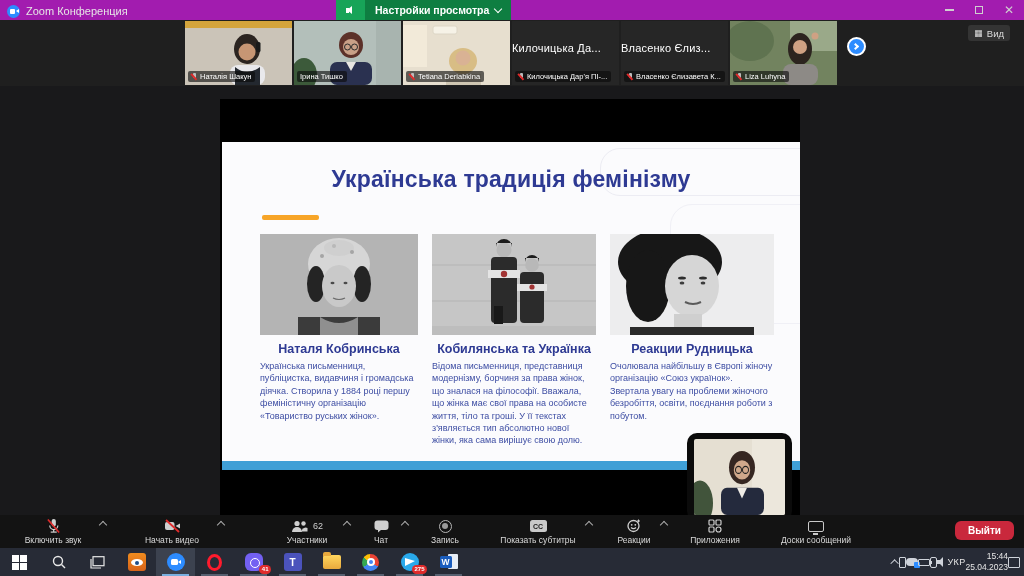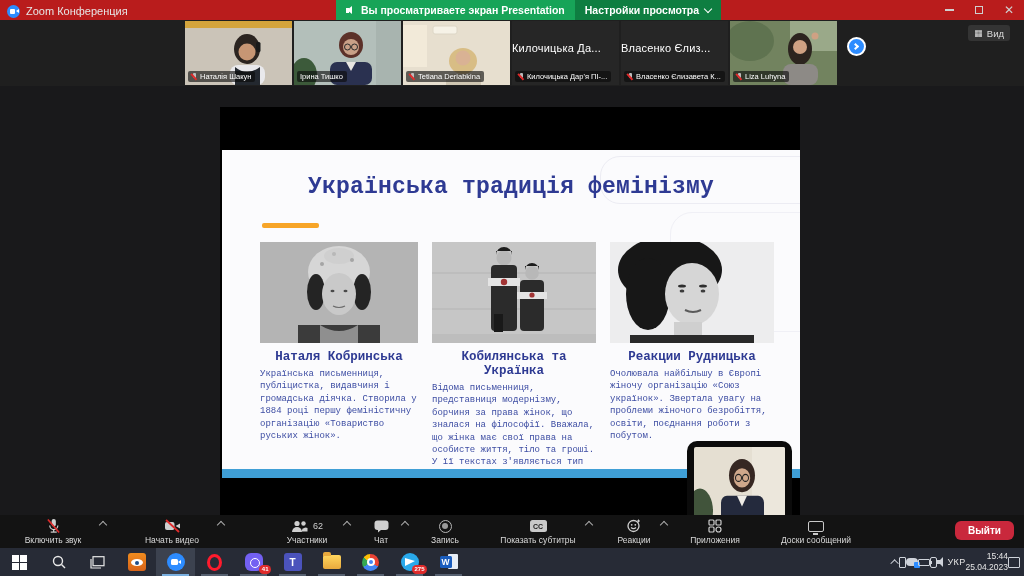--- a/index.html
+++ b/index.html
@@ -1,21 +1,21 @@
 <!DOCTYPE html>
 <html><head>
 <meta charset="utf-8">
 <style>
   html,body{margin:0;padding:0;background:#111;}
   *{box-sizing:border-box;}
   .screen{position:relative;width:1024px;height:576px;overflow:hidden;
     font-family:"Liberation Sans",sans-serif;background:#1a1a1c;}
 
   
-  .titlebar{position:absolute;left:0;top:0;width:1024px;height:22px;background:#b91c1c;
+  .titlebar{position:absolute;left:0;top:0;width:1024px;height:22px;background:#a21caf;
     display:flex;align-items:center;color:#e6e6e6;font-size:11px;}
   .zoom-app-ico{width:13px;height:13px;border-radius:50%;background:#2d8cff;margin:0 6px 0 7px;
     position:relative;flex:0 0 auto;}
   .zoom-app-ico:after{content:"";position:absolute;left:3px;top:4px;width:5px;height:5px;
     background:#fff;border-radius:1px;}
   .zoom-app-ico:before{content:"";position:absolute;left:8.5px;top:4.5px;border-top:2px solid transparent;
     border-bottom:2px solid transparent;border-right:3px solid #fff;}
   .tb-banner{position:absolute;left:336px;top:0;height:20px;display:flex;}
   .tb-banner .seg1{background:#17a458;color:#fff;display:flex;align-items:center;gap:6px;
     padding:0 10px;font-size:10.5px;font-weight:bold;}
@@ -54,21 +54,21 @@
     transform:rotate(45deg);margin-left:-2px;}
   .view-btn{position:absolute;right:14px;top:5px;height:16px;background:#343434;border-radius:3px;
     color:#dcdcdc;font-size:9.5px;display:flex;align-items:center;gap:4px;padding:0 6px;}
   .view-grid{font-size:9px;color:#dcdcdc;line-height:1;}
 
   
   .shield{position:absolute;left:24px;top:88px;width:15px;height:17px;}
 
   
   .main{position:absolute;left:0;top:86px;width:1024px;height:429px;background:#19191b;}
-  .canvas{position:absolute;left:220px;top:21px;width:580px;height:425px;background:#000;font-family:Liberation Mono, monospace;}
+  .canvas{position:absolute;left:220px;top:13px;width:580px;height:425px;background:#000;}
   .slide{position:absolute;left:2px;top:43px;width:578px;height:319px;background:#fbfbfd;overflow:hidden;}
   .deco1{position:absolute;right:-60px;top:6px;width:260px;height:48px;border:1.5px solid #ececf3;border-radius:20px;}
   .deco2{position:absolute;right:-40px;top:62px;width:170px;height:120px;border:1.5px solid #f0f0f6;border-radius:22px;}
   .slide-title{position:absolute;left:0;right:0;top:24px;text-align:center;color:#2e3a93;
     font-size:23px;font-weight:bold;letter-spacing:.2px;}
   .accent-bar{position:absolute;left:40px;top:73px;width:57px;height:5px;background:#f7a528;border-radius:2px;}
   .cards{position:absolute;left:38px;top:92px;display:flex;gap:14px;}
   .card{display:flex;flex-direction:column;}
   .card.c1{width:158px;}
   .card.c2{width:164px;}
@@ -167,21 +167,20 @@
 <body>
 
 <div class="screen">
 
   <div class="titlebar">
     <div class="zoom-app-ico"></div>
     <span>Zoom Конференция</span>
     <div class="tb-banner">
       <div class="seg1">
         <span class="spk"></span>
-        <span>Вы просматриваете экран Presentation</span>
       </div>
       <div class="seg2">
         <span>Настройки просмотра</span>
         <span class="chev-dn"></span>
       </div>
     </div>
     <div class="win-controls">
       <div class="win-btn">
           <span class="glyph-min"></span>
         </div>

